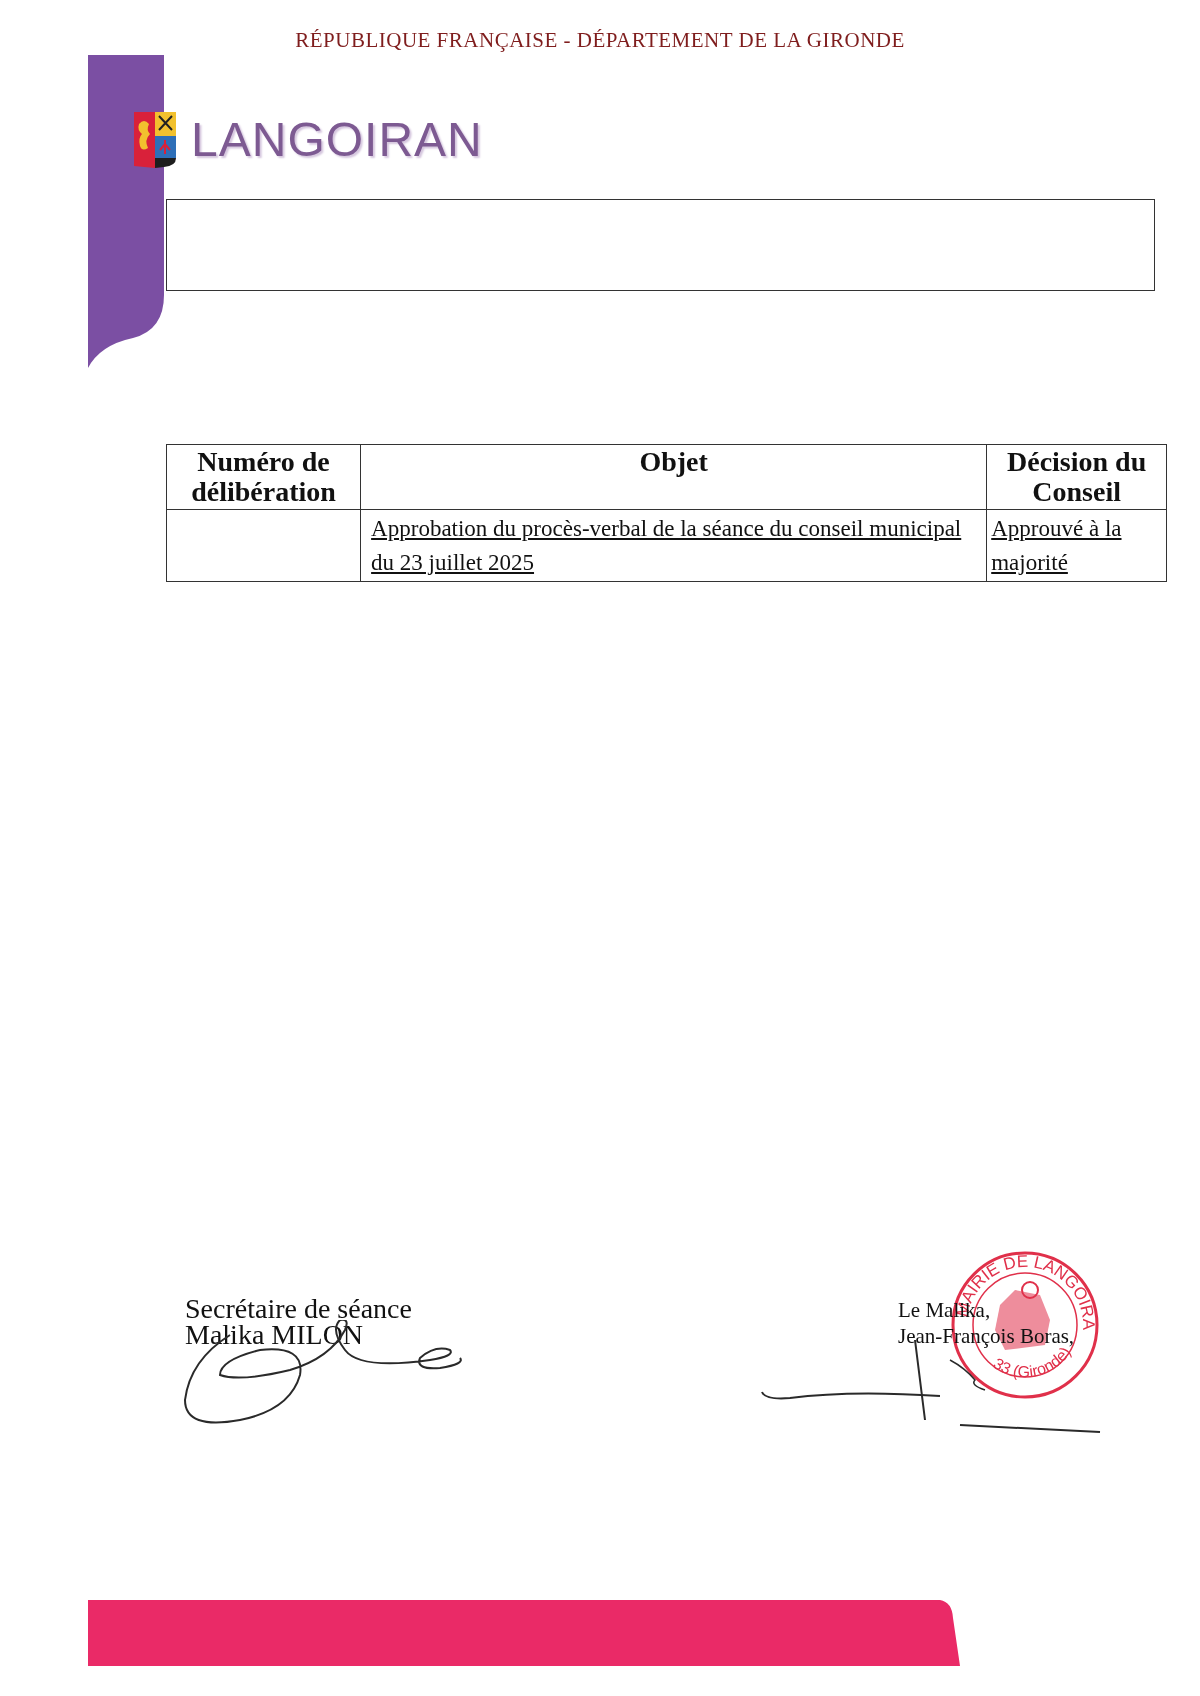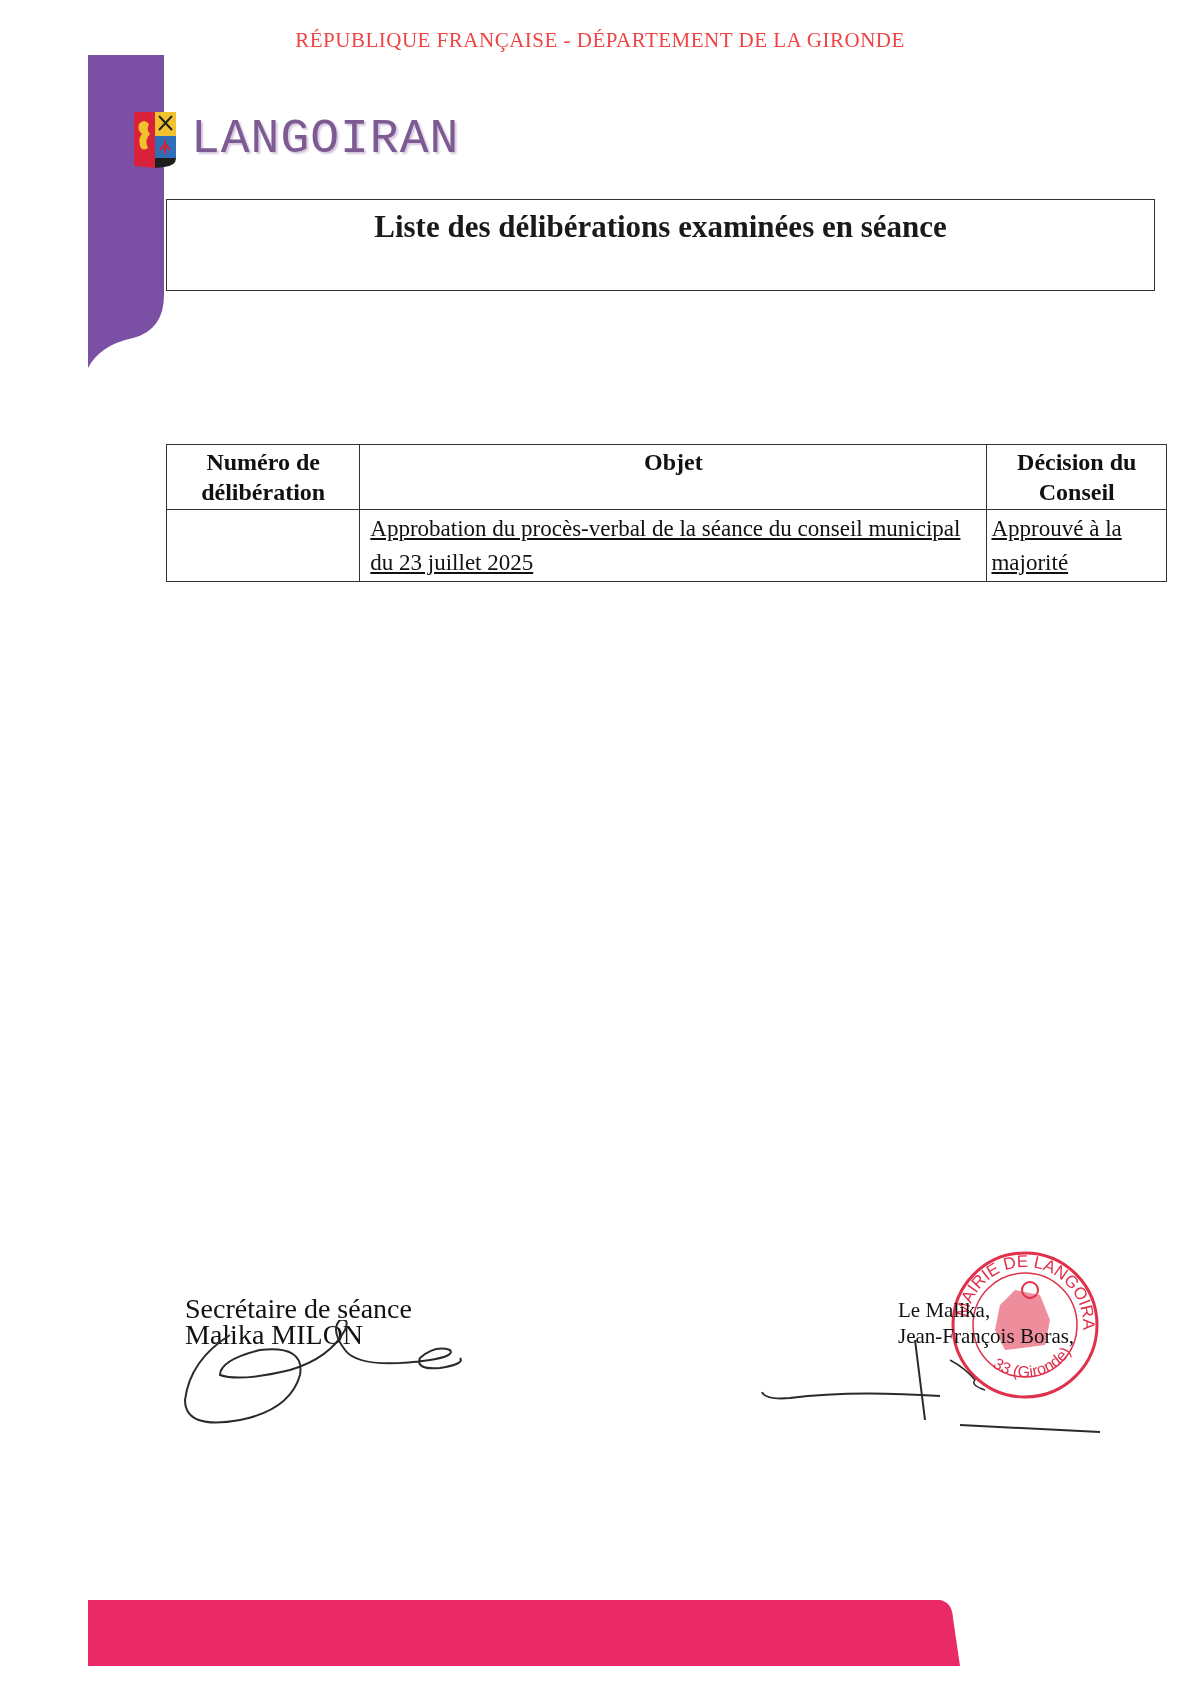--- a/index.html
+++ b/index.html
@@ -1,35 +1,35 @@
 <!DOCTYPE html>
 <html><head>
   <meta charset="utf-8">
   <style>
     html, body { margin: 0; padding: 0; background: #ffffff; }
     body { width: 1200px; height: 1696px; position: relative; overflow: hidden; font-family: "Liberation Serif", serif; color: #111; }
 
     .top-header { position: absolute; left: 0; width: 1200px; top: 28px; text-align: center;
-      font-family: "Liberation Serif", serif; font-size: 21px; color: #ef4444; letter-spacing: 0.5px; }
+      font-family: "Liberation Serif", serif; font-size: 21px; color: #7f1d1d; letter-spacing: 0.5px; }
 
     .purple-bar { position: absolute; left: 88px; top: 55px; width: 76px; height: 313px; }
     .purple-bar svg { display: block; }
 
     .crest { position: absolute; left: 134px; top: 112px; width: 42px; height: 56px; }
-    .town-name { position: absolute; left: 191px; top: 112px; font-family: Liberation Mono, monospace;
+    .town-name { position: absolute; left: 191px; top: 112px; font-family: Liberation Sans, sans-serif;
       font-size: 48px; color: #7d5a92; letter-spacing: 1px; text-shadow: 2px 2px 2px #d5c6de; }
 
     .title-box { position: absolute; left: 166px; top: 199px; width: 989px; height: 92px;
       border: 1.5px solid #333; box-sizing: border-box; text-align: center; padding-top: 6px; }
     .title-line { font-family: "Liberation Serif", serif; font-weight: bold; font-size: 31px; line-height: 42px; color: #1a1a1a; }
 
     .delib-table { position: absolute; left: 166px; top: 444px; width: 1001px; border-collapse: collapse;
       font-family: "Liberation Serif", serif; }
     .delib-table th, .delib-table td { border: 1.3px solid #333; vertical-align: top; }
-    .delib-table th { font-weight: bold; font-size: 24px; line-height: 30px; padding: 2px 4px; text-align: center; height: 60px; }
+    .delib-table th { font-weight: bold; font-size: 28px; line-height: 30px; padding: 2px 4px; text-align: center; height: 60px; }
     .delib-table td { font-size: 23px; line-height: 34px; padding: 2px 6px 1px 10px; text-decoration: underline; }
     .col-num { width: 187px; }
     .col-obj { width: 640px; }
     .col-dec { width: 174px; }
     .td-dec { padding-left: 4px !important; padding-right: 4px !important; }
 
     .sig-left { position: absolute; left: 185px; top: 1296px; font-size: 28px; line-height: 26px; }
     .sig-right { position: absolute; left: 898px; top: 1297px; font-size: 21px; line-height: 26px; }
     .sig-line { white-space: nowrap; }
 
@@ -58,21 +58,20 @@
     <rect x="21" y="24" width="21" height="22" fill="#2e6fb8"></rect>
     <path d="M21 46 H42 Q42 54 30 55 L21 56 Z" fill="#1e1e1e"></path>
     <path d="M5 12 Q10 6 15 12 Q12 18 16 22 Q10 28 14 36 Q8 40 6 34 Q4 26 8 22 Q3 18 5 12 Z" fill="#f2c12e"></path>
     <path d="M25 4 L38 18 M38 4 L25 18" stroke="#222" stroke-width="2"></path>
     <path d="M31 28 L31 42 M26 38 L31 32 L36 38" stroke="#d9213a" stroke-width="2" fill="none"></path>
   </svg>
 </div>
 <div class="town-name">LANGOIRAN</div>
 
 <div class="title-box">
-  <div class="title-line">Liste des délibérations examinées en séance</div>
 </div>
 
 <table class="delib-table">
   <thead>
     <tr>
       <th class="col-num">Numéro de délibération</th>
       <th class="col-obj">Objet</th>
       <th class="col-dec">Décision du Conseil</th>
     </tr>
   </thead>

